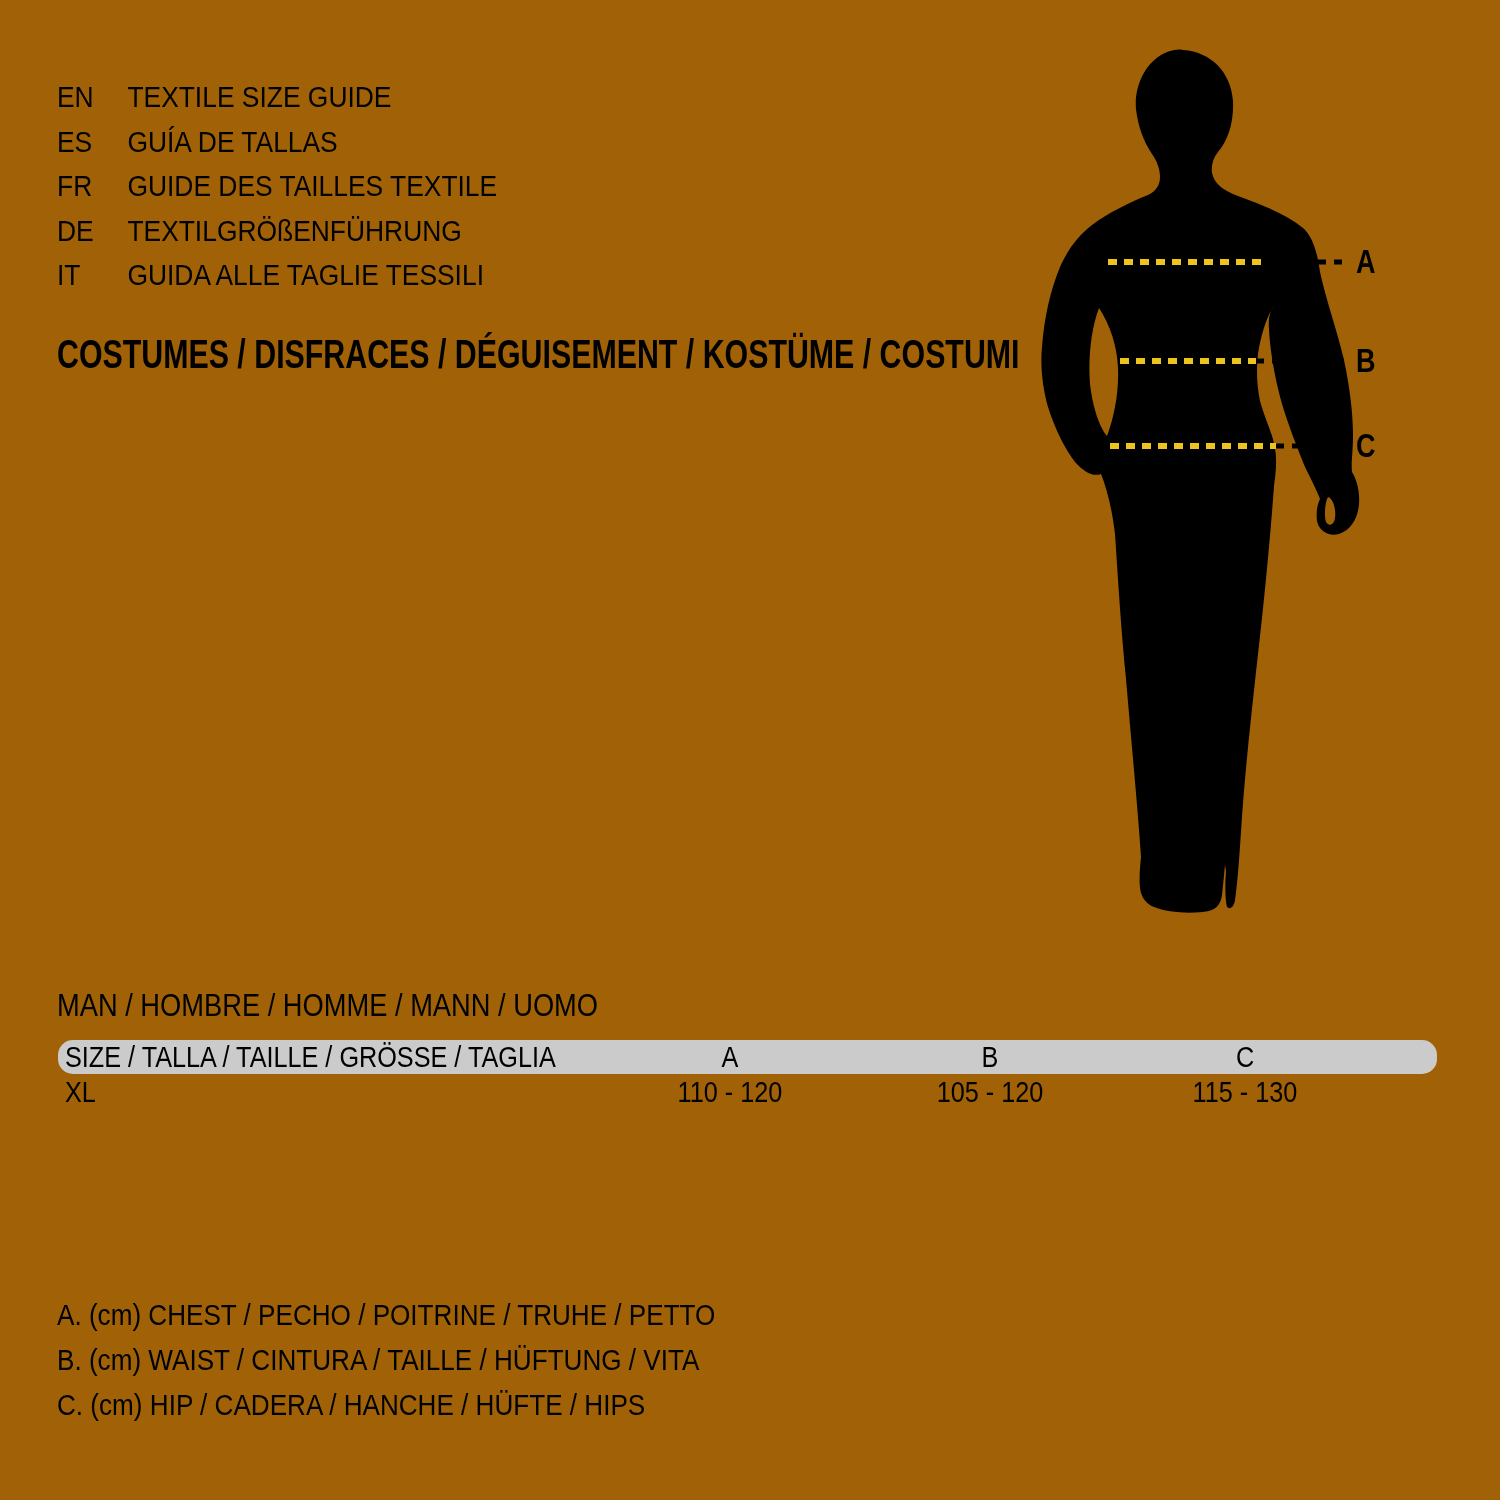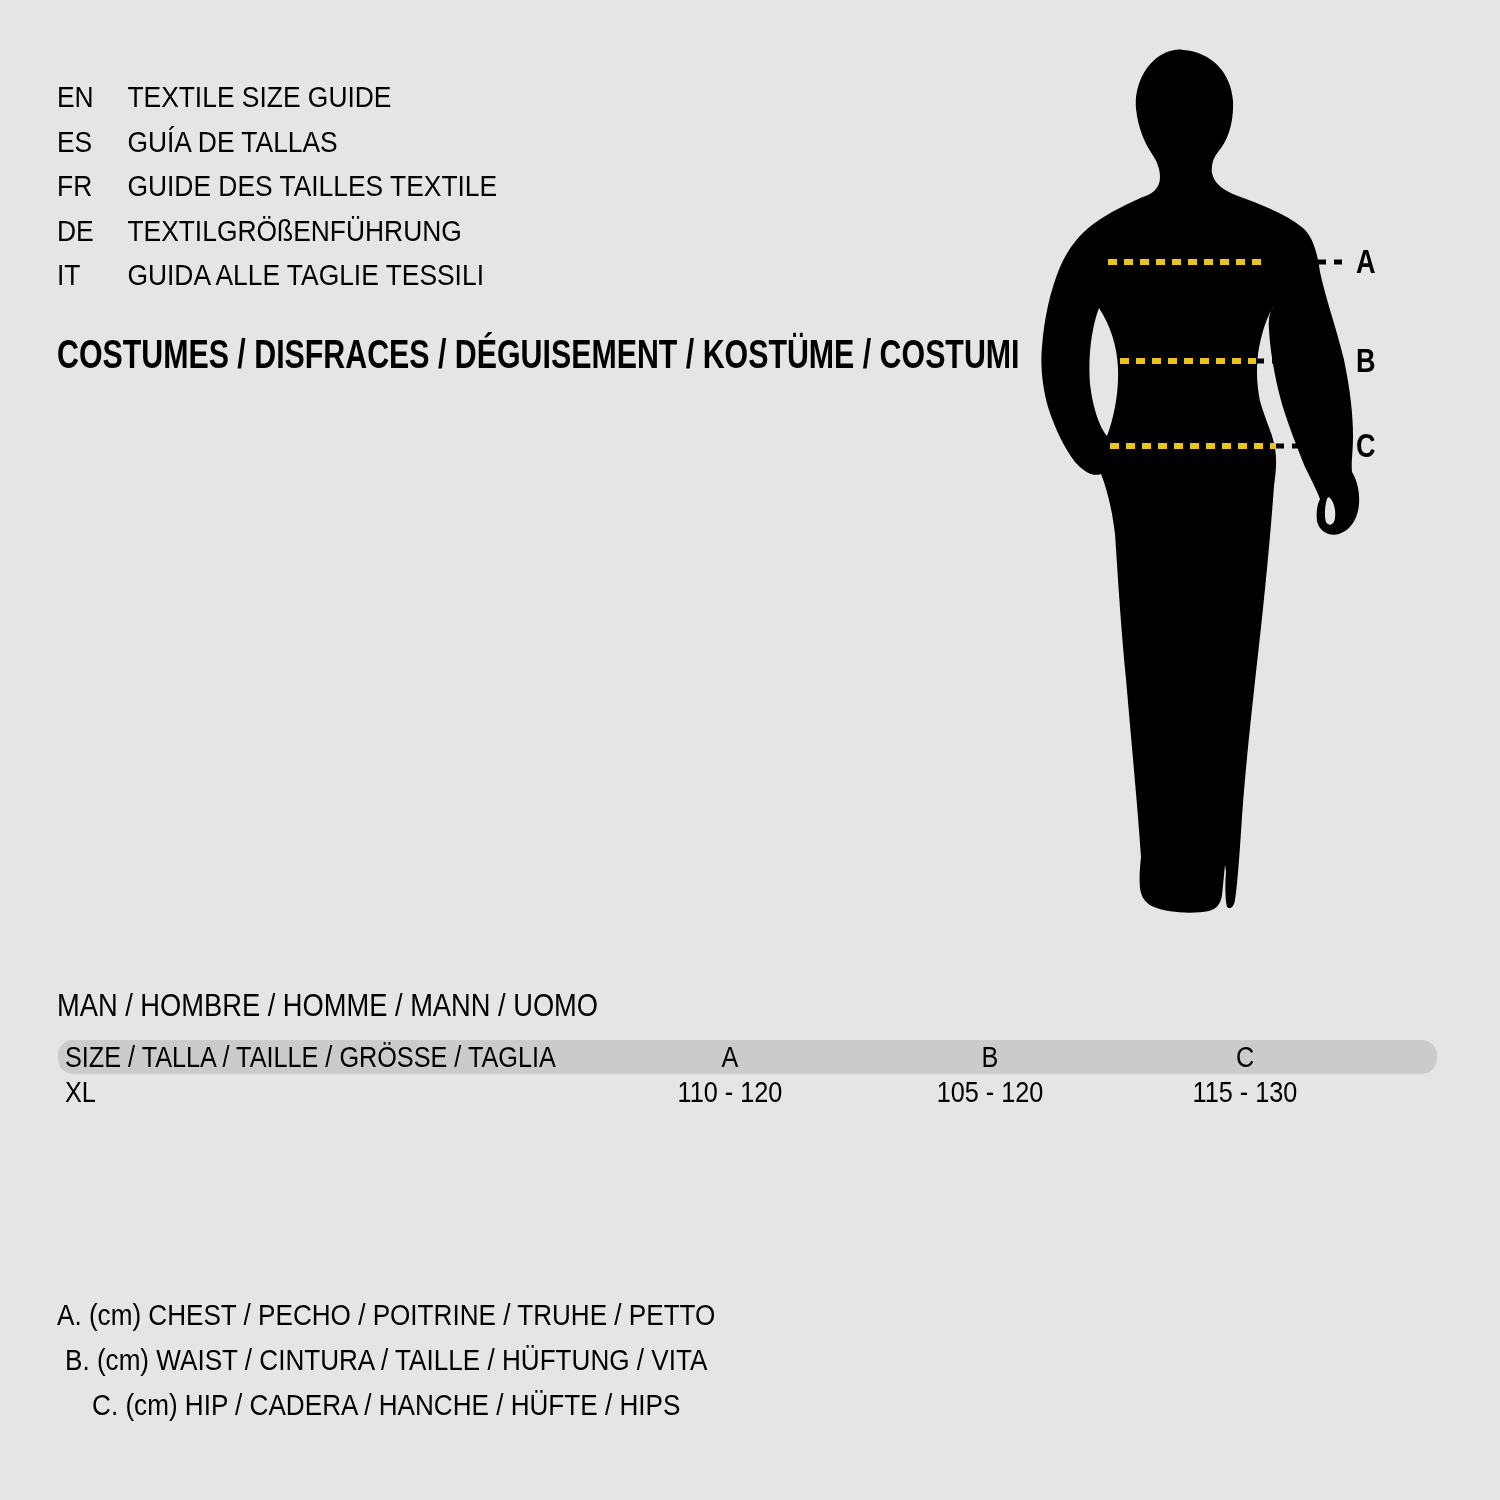--- a/index.html
+++ b/index.html
@@ -1,17 +1,17 @@
 <!DOCTYPE html>
 <html style="--accent-yellow: #edc41e; --leader-black: #000000; --silhouette: #000000; --table-header-bg: #cbcbcb; --table-alt-row-bg: #f0f0f0;"><head>
 <meta charset="utf-8">
 <style>
   html,body{margin:0;padding:0;background:#ffffff;}
   body{width:1500px;height:1500px;font-family:"Liberation Sans",sans-serif;color:#000;}
-  .canvas{position:relative;width:1500px;height:1500px;background:#e5e5e5;overflow:hidden;}
+  .canvas{position:relative;width:1500px;height:1500px;background:#a16207;overflow:hidden;}
 
   
   .lang-list{position:absolute;left:57px;top:75px;}
   .lang-row{display:flex;height:44.5px;line-height:44.5px;font-size:30px;
             transform:scaleX(0.88);transform-origin:left top;white-space:nowrap;}
   .lang-code{flex:0 0 80px;width:80px;}
 
   
   .category{position:absolute;left:57px;top:332px;font-size:41px;font-weight:bold;
             line-height:44px;transform:scaleX(0.74);transform-origin:left top;white-space:nowrap;}
@@ -33,21 +33,21 @@
   .trow{position:relative;height:36px;line-height:36px;border-radius:15px;}
   .trow.head{background:var(--table-header-bg);height:34px;line-height:34px;}
   .trow.alt{background:var(--table-alt-row-bg);}
   .cl{position:absolute;left:7px;transform:scaleX(0.87);transform-origin:left center;white-space:nowrap;}
   .cv{position:absolute;width:220px;text-align:center;transform:scaleX(0.87);white-space:nowrap;}
   .cv.col-a{left:562px;}
   .cv.col-b{left:822px;}
   .cv.col-c{left:1077px;}
 
   
-  .legend{position:absolute;left:57px;top:1292px;font-size:30px;text-align:center;}
+  .legend{position:absolute;left:57px;top:1292px;font-size:30px;}
   .legend-row{height:45px;line-height:45px;transform:scaleX(0.87);transform-origin:left top;white-space:nowrap;}
 </style>
 </head>
 <body>
 
 <div class="canvas">
 
   <div class="lang-list">
     <div class="lang-row">
       <span class="lang-code">EN</span>

